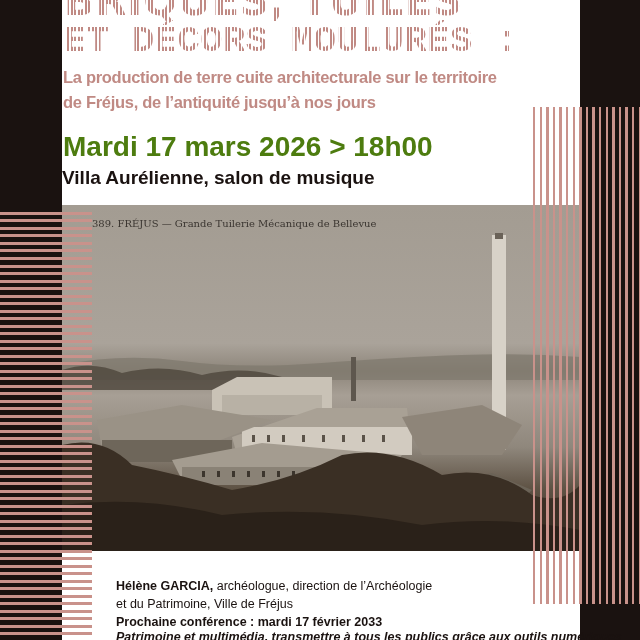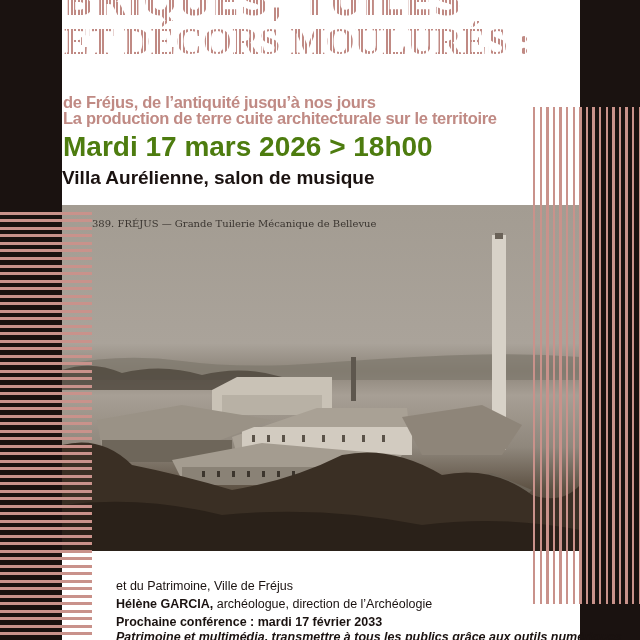--- a/index.html
+++ b/index.html
@@ -8,23 +8,23 @@
   .dark-left { left:0; top:0; width:62px; height:640px; background:#1a1210; }
   .dark-right { left:580px; top:0; width:60px; height:640px; background:#1a1210; }
   .content { left:62px; top:0; width:518px; height:640px; background:#ffffff; }
 
   .title-line { left:64px; font-weight:bold; color:#c08a84; letter-spacing:1px; white-space:nowrap; }
   .title-pattern {
     background: repeating-linear-gradient(90deg, #c08a84 0 2px, #ffffff 2px 3.5px);
     -webkit-background-clip:text; background-clip:text; color:transparent;
   }
   .t1 { top:-22px; font-size:40px; font-family:"DejaVu Sans", sans-serif; }
-  .t2 { top:20px; font-size:37px; font-family:Liberation Serif, serif; letter-spacing:0.5px; }
+  .t2 { top:20px; font-size:37px; font-family:Liberation Mono, monospace; letter-spacing:0.5px; }
   .subtitle { left:63px; color:#c08a84; font-weight:bold; font-size:16.5px; font-family:"Liberation Sans", sans-serif; line-height:25px; letter-spacing:-0.3px; }
-  .sub1 { top:65px;margin-top:41px; }
+  .sub1 { top:65px; }
   .sub2 { top:90px;text-align:center; }
 
   .date { left:63px; top:131px; font-family:"Liberation Sans", sans-serif; font-weight:bold; font-size:28px; color:#4d7c0f; white-space:nowrap; }
   .venue { left:62px; top:167px; font-family:"Liberation Sans", sans-serif; font-weight:bold; font-size:19px; color:#1a1210; white-space:nowrap;text-align:right; }
 
   .photo { left:62px; top:205px; width:518px; height:346px; overflow:hidden;
     background: linear-gradient(180deg, #a39c92 0%, #aaa39a 40%, #8d857a 48%, #a79f95 55%, #8f877c 70%, #5e5244 82%, #3b2f24 100%); }
   .caption { left:30px; top:13px; font-family:"DejaVu Serif", serif; font-size:10px; color:#3a3530; white-space:nowrap; }
 
   .hstripes { left:0; top:212px; width:92px; height:428px;
@@ -99,18 +99,18 @@
     <path d="M0 240 Q40 230 70 260 Q120 270 170 285 Q230 275 280 250 Q330 240 380 270 Q430 260 470 290 Q500 300 518 280 L518 358 L0 358 Z" fill="#3a2f24"></path>
     <path d="M0 300 Q80 290 160 310 Q260 300 360 320 Q440 310 518 325 L518 358 L0 358 Z" fill="#2a2119"></path>
   </svg>
   <div class="abs caption">389. FRÉJUS — Grande Tuilerie Mécanique de Bellevue</div>
 </div>
 
 <div class="abs hstripes"></div>
 <div class="abs vstripes"></div>
 
 <div class="abs speaker">
+  <div><b>Hélène GARCIA,</b><span> archéologue, direction de l’Archéologie</span></div>
   <div>et du Patrimoine, Ville de Fréjus</div>
-  <div><b>Hélène GARCIA,</b><span> archéologue, direction de l’Archéologie</span></div>
 </div>
 
 <div class="abs next">Prochaine conférence : mardi 17 février 2033</div>
 <div class="abs next-topic">Patrimoine et multimédia, transmettre à tous les publics grâce aux outils numériques</div>
 
 </body></html>

